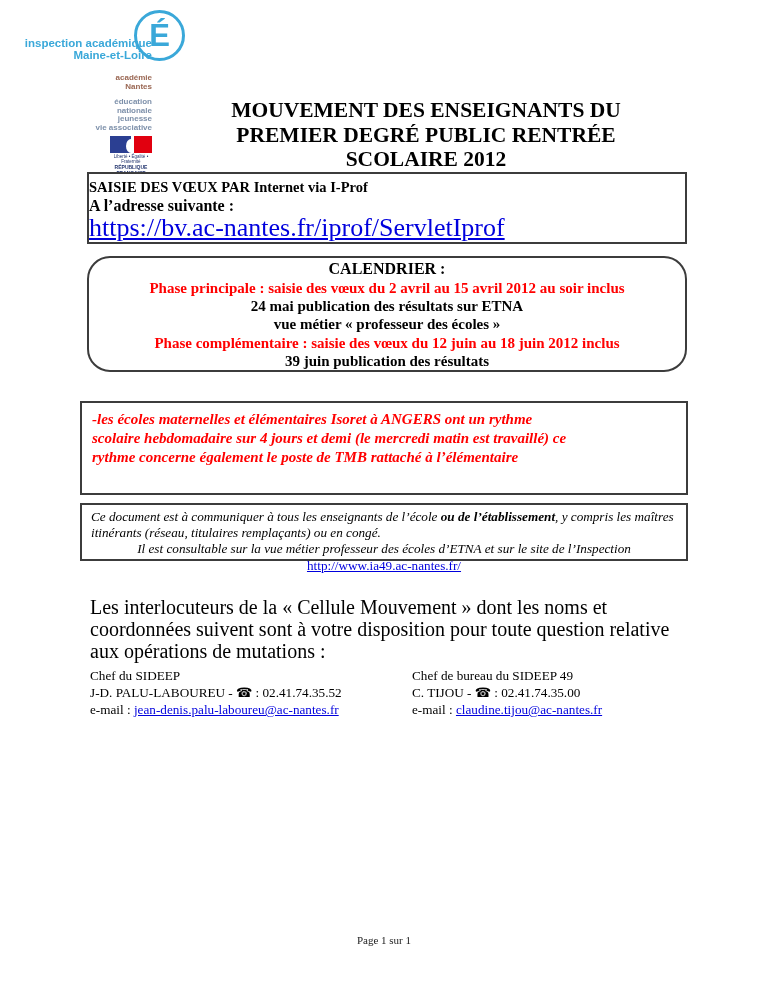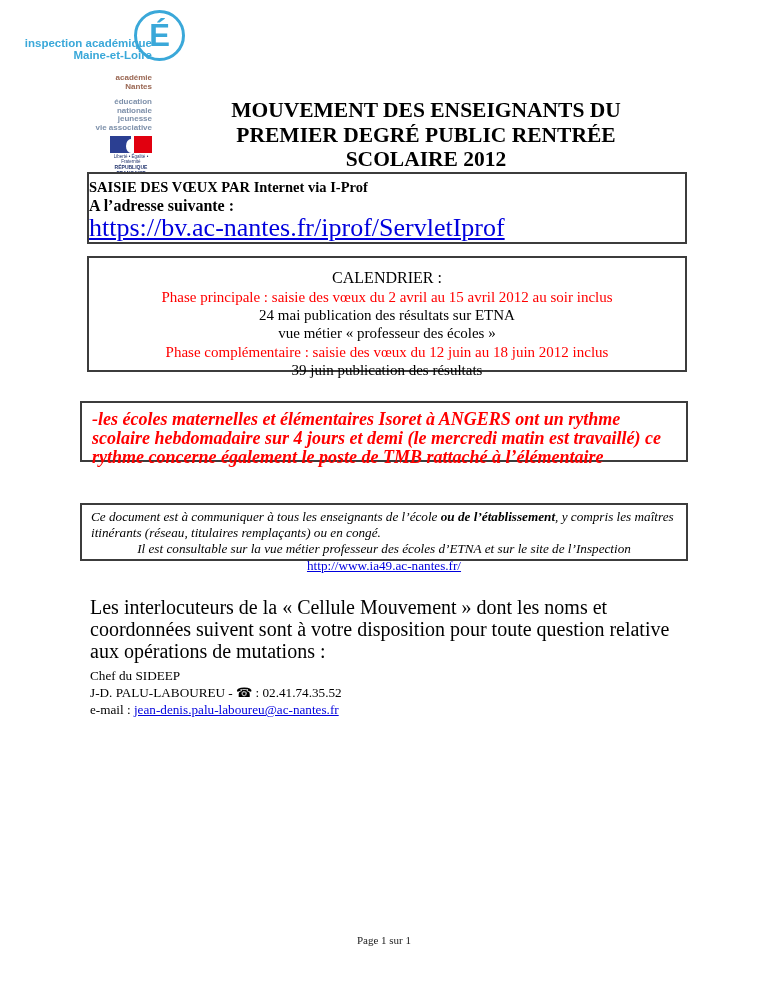--- a/index.html
+++ b/index.html
@@ -38,28 +38,28 @@
   .doc-title span{display:block;}
 
   
   .box{position:absolute;background:#fff;border:2px solid #3c3c3c;box-sizing:border-box;}
   #box-saisie{left:87px;top:172px;width:600px;height:72px;text-align:left;padding-top:5px;}
   .saisie-heading{font-weight:bold;font-size:14.5px;line-height:17px;}
   .saisie-sub{font-weight:bold;font-size:16px;line-height:19px;}
   .saisie-url{display:inline-block;font-size:26px;line-height:26px;}
 
   #box-calendrier{left:87px;top:256px;width:600px;height:116px;text-align:center;
-                  padding-top:11px;font-weight:normal;}
+                  padding-top:2px;font-weight:bold;border-radius:23px;}
   .cal-heading{font-size:16px;line-height:18.5px;}
   .cal-line{font-size:15px;line-height:18.4px;}
   .cal-red{color:#ff0000;}
 
-  #box-rythme{left:80px;top:401px;width:608px;height:61px;padding:7px 10px;
+  #box-rythme{left:80px;top:401px;width:608px;height:94px;padding:7px 10px;
               color:#ff0000;font-weight:bold;font-style:italic;
-              font-size:18px;line-height:19px;}
+              font-size:15px;line-height:19px;}
   #box-rythme div{white-space:nowrap;}
 
   #box-diffusion{left:80px;top:503px;width:608px;height:58px;padding:4px 9px;
                  font-style:italic;font-size:13.2px;line-height:16.2px;}
   .diff-center{text-align:center;}
   .diff-url{font-style:normal;}
 
   
   .intro{position:absolute;left:90px;top:596px;width:612px;
          font-size:20px;line-height:22px;}
@@ -137,16 +137,21 @@
   </div>
 
   <p class="intro" style="margin:0;">Les interlocuteurs de la  « Cellule Mouvement » dont les noms et coordonnées suivent sont à votre disposition pour toute question relative aux opérations de mutations :</p>
 
   <div class="contact-col" id="contact-left">
     <div>Chef du  SIDEEP</div>
     <div><span>J-D.  PALU-LABOUREU - </span><span class="phone-icon">☎</span><span> : 02.41.74.35.52</span></div>
     <div><span>e-mail : </span><a class="link">jean-denis.palu-laboureu@ac-nantes.fr</a></div>
   </div>
 
+  <div class="contact-col" id="contact-right">
+    <div>Chef de bureau du SIDEEP 49</div>
+    <div><span>C. TIJOU - </span><span class="phone-icon">☎</span><span> : 02.41.74.35.00</span></div>
+    <div><span>e-mail : </span><a class="link">claudine.tijou@ac-nantes.fr</a></div>
+  </div>
 
   <div class="footer">Page 1 sur 1</div>
 
 </div>
 
 </body></html>

